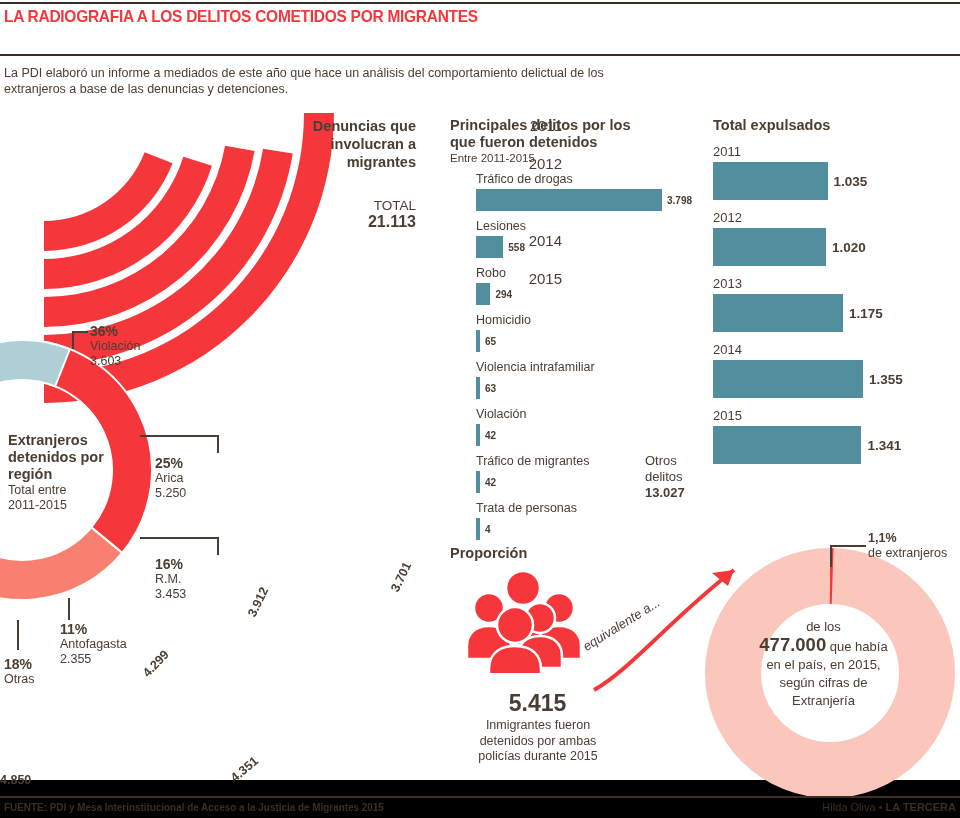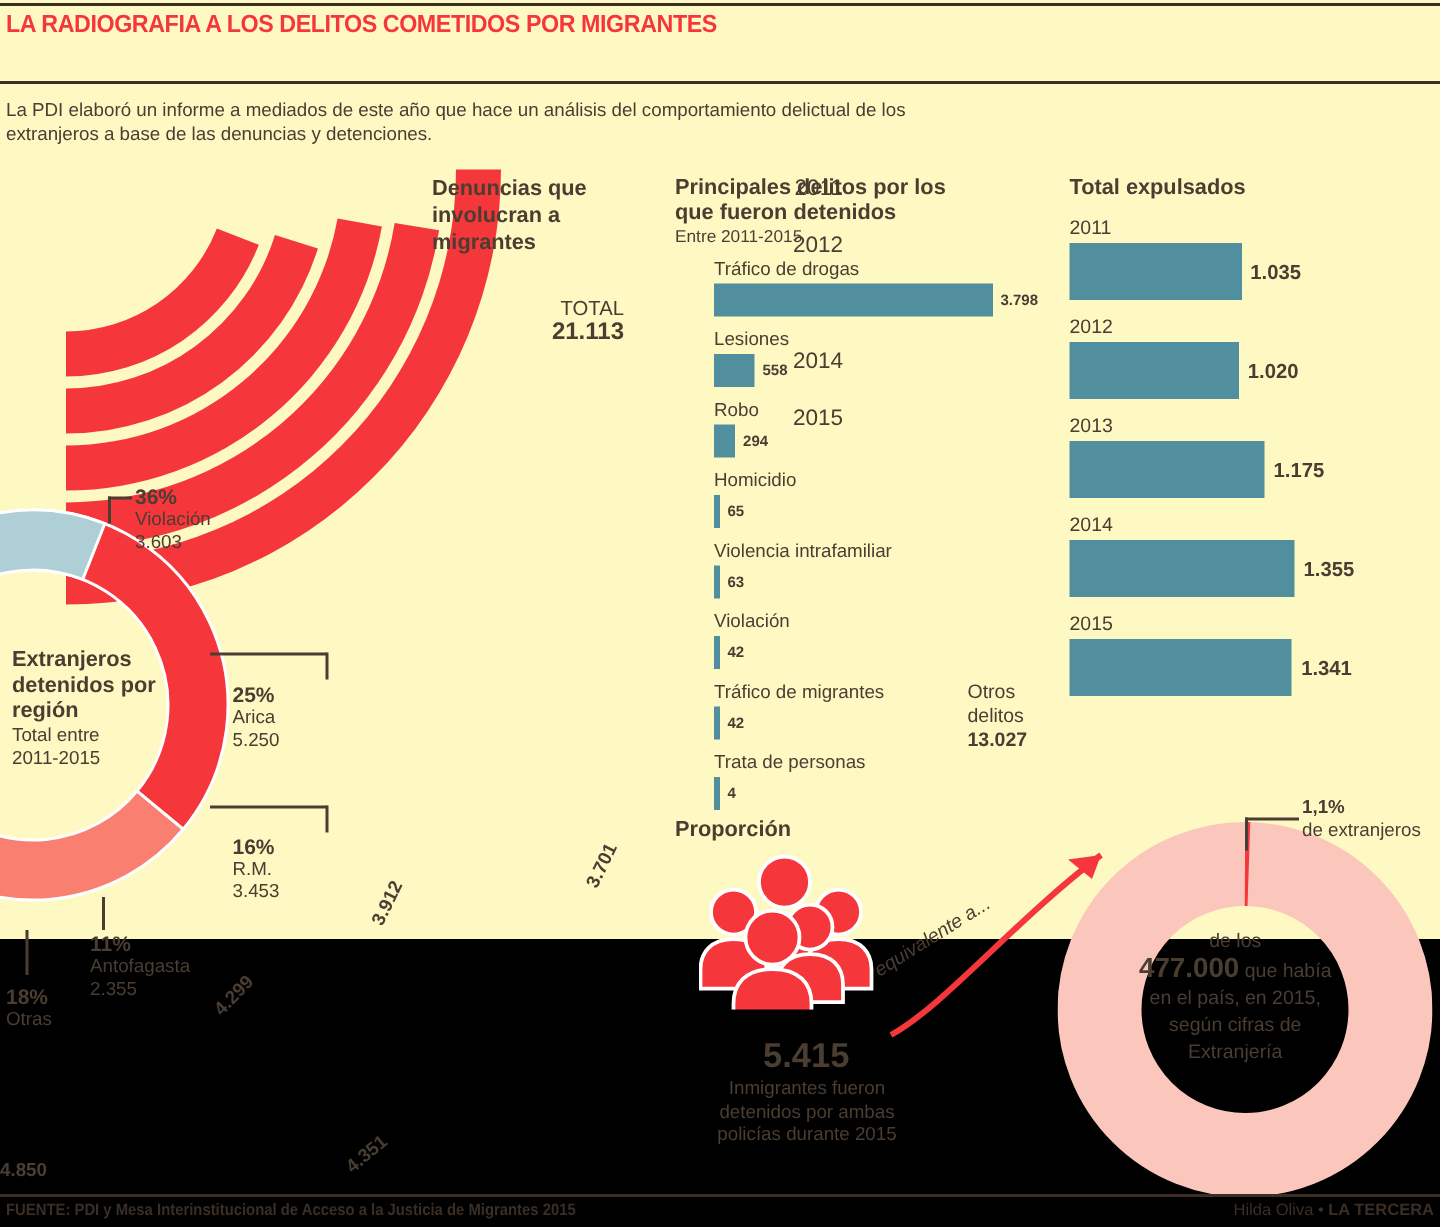--- a/index.html
+++ b/index.html
@@ -4,22 +4,22 @@
 <style>
   * { box-sizing: border-box; margin: 0; padding: 0; }
   html, body {
     background: #000;
     width: 960px; height: 818px;
     overflow: hidden;
     font-family: "Liberation Sans", sans-serif;
   }
   #root {
     position: relative;
-    width: 960px; height: 626px;
-    background: #fef9c3;
+    width: 960px; height: 780px;
+    background: #ffffff;
   }
 
   
   .rule-top {
     position: absolute; left: 0; top: 2px;
     width: 960px; height: 2px; background: #3a2e25;
   }
   .rule-mid {
     position: absolute; left: 0; top: 54px;
     width: 960px; height: 2px; background: #3a2e25;
@@ -176,21 +176,21 @@
   <div class="year-tick" style="top:194px;">2013</div>
   <div class="year-tick" style="top:232px;">2014</div>
   <div class="year-tick" style="top:270px;">2015</div>
 
   <div class="arc-val" style="left:388px; top:588px; transform:rotate(-64deg); transform-origin:left top;">3.701</div>
   <div class="arc-val" style="left:245px; top:613px; transform:rotate(-64deg); transform-origin:left top;">3.912</div>
   <div class="arc-val" style="left:140px; top:670px; transform:rotate(-46deg); transform-origin:left top;">4.299</div>
   <div class="arc-val" style="left:228px; top:774px; transform:rotate(-40deg); transform-origin:left top;">4.351</div>
   <div class="arc-val" style="left:0px; top:773px;">4.850</div>
 
-  <div style="position:absolute; left:288px; top:117px; width:128px; ">
+  <div style="position:absolute; left:288px; top:117px; width:128px; text-align:right;">
     <div class="col-title" style="line-height:18px;">Denuncias que involucran a migrantes</div>
   </div>
   <div style="position:absolute; left:288px; top:198px; width:128px; text-align:right;">
     <div style="font-size:13.5px; color:#4a3d32;">TOTAL</div>
     <div style="font-size:16px; font-weight:700; color:#4a3d32;">21.113</div>
   </div>
 
   <div id="region-donut">
     <svg width="280" height="280" viewBox="0 0 280 280">
       <g id="donut-group">

